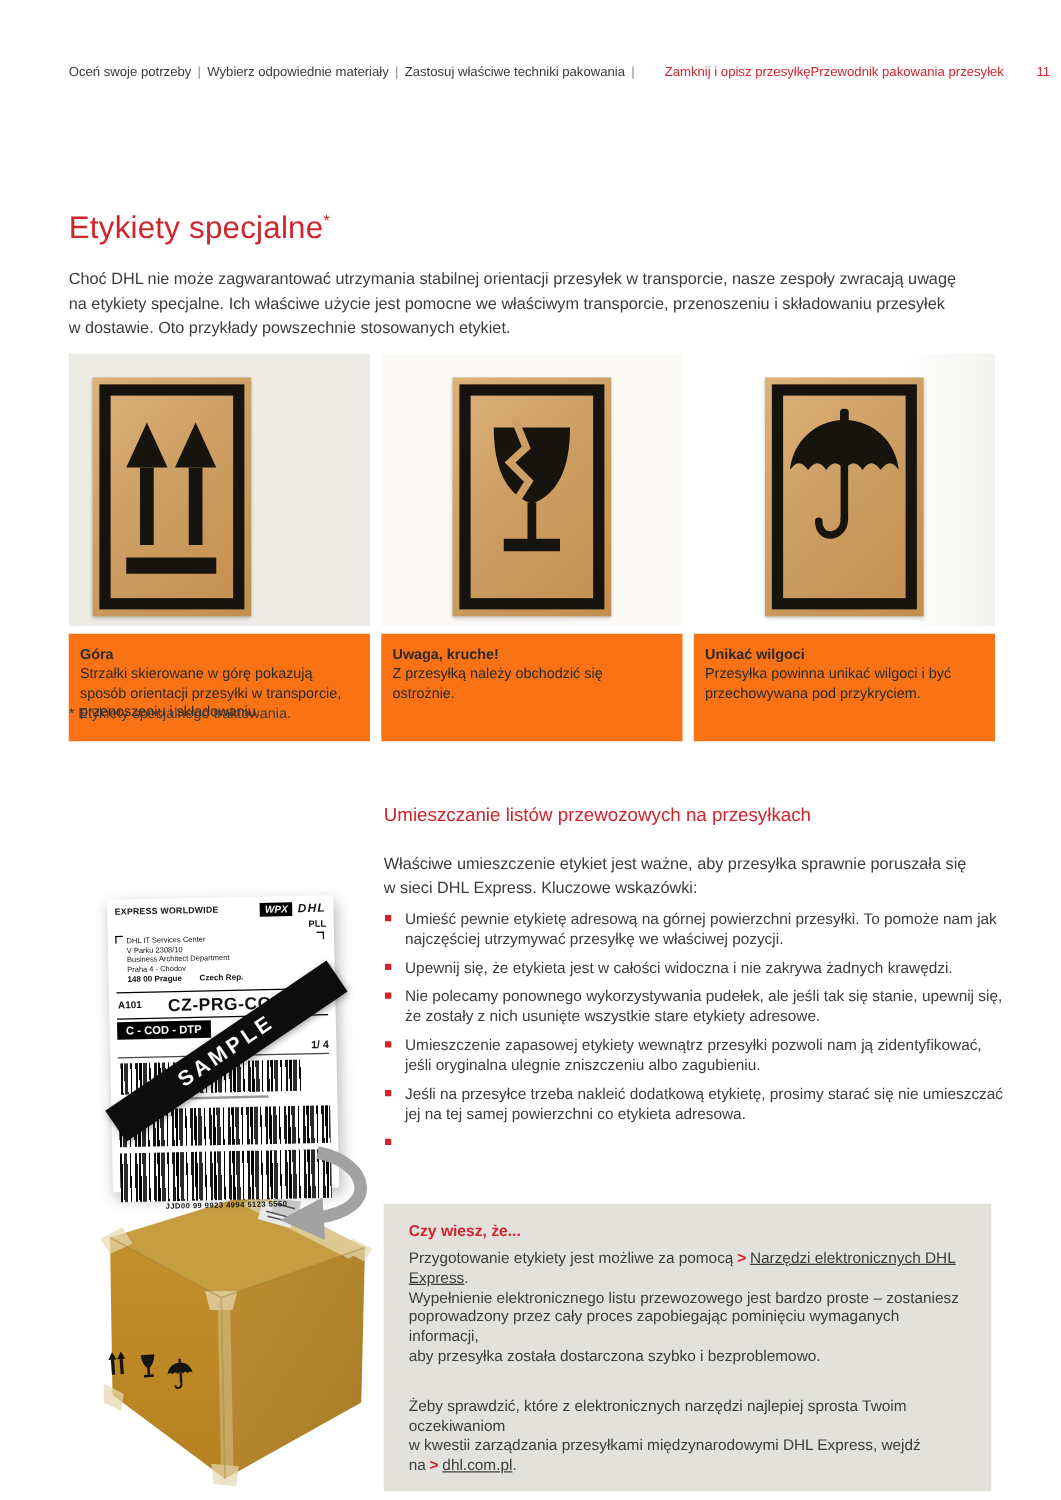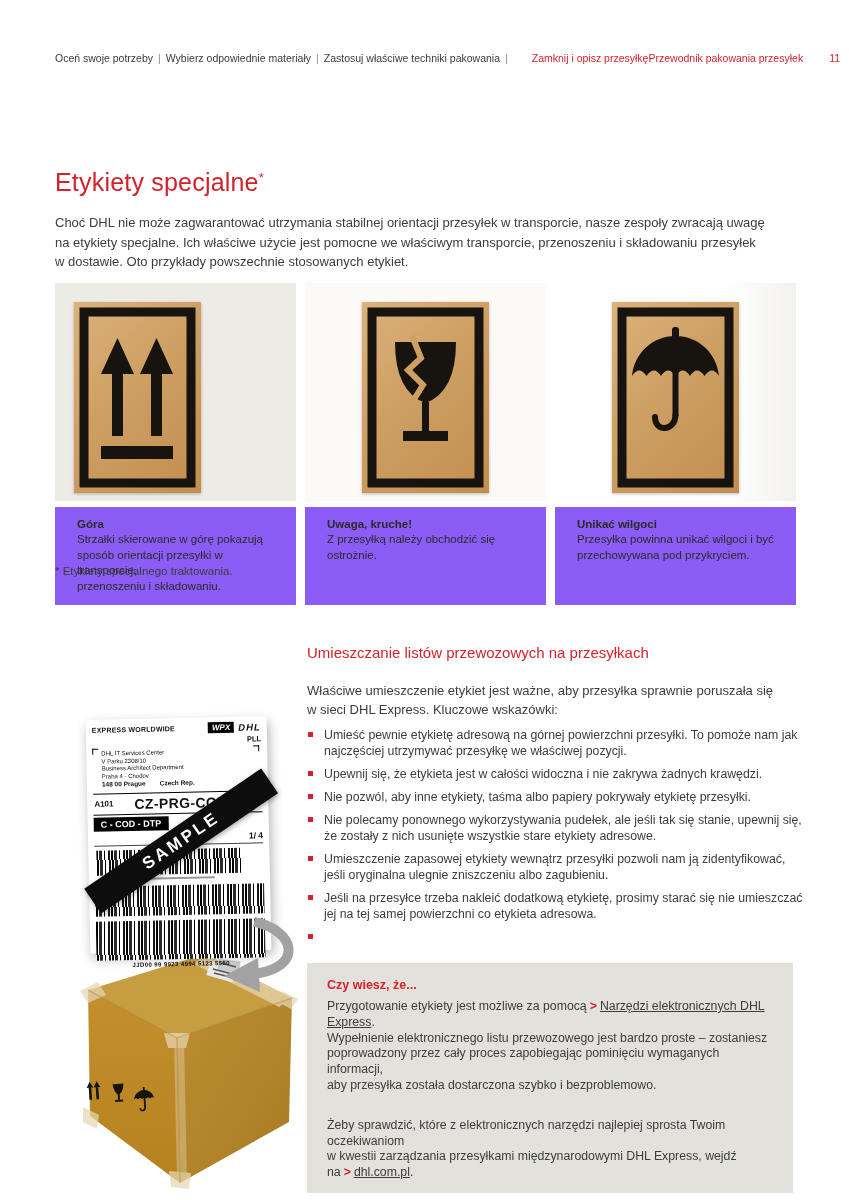--- a/index.html
+++ b/index.html
@@ -28,21 +28,21 @@
   .photo-3 { background:linear-gradient(90deg,#ffffff 70%,#f3f2ee 100%); }
   .kraft { position:absolute; top:19px; width:127px; height:191px;
            background:linear-gradient(135deg,#dcb27b 0%,#cd9f63 45%,#c28e4e 100%);
            box-shadow:0 1px 3px rgba(0,0,0,.25); }
   .photo-1 .kraft { left:19px; }
   .photo-2 .kraft { left:57px; }
   .photo-3 .kraft { left:57px; }
   .kraft svg { position:absolute; inset:0; width:100%; height:100%; }
 
   .captions-row { position:absolute; left:55px; top:507px; width:741px; display:flex; gap:9px; }
-  .caption { width:241px; height:98px; background:#8b5cf6; padding:11px 22px; }
+  .caption { width:241px; height:86px; background:#f97316; padding:11px 9px; }
   .cap-title { font-size:11.5px; font-weight:bold; color:#2b2a28; margin-bottom:2px; }
   .cap-text { font-size:11.5px; line-height:15.5px; color:#2b2a28; white-space:pre-line; }
   .footnote { position:absolute; left:55px; top:565px; font-size:11.5px; color:#3c3c3c; }
 
   
   .h2 { position:absolute; left:307px; top:644px; font-size:15px; font-weight:normal; color:#d2232c; }
   .intro2 { position:absolute; left:307px; top:682px; width:520px; font-size:13px; line-height:18.5px; white-space:pre-line; }
   .bullets { position:absolute; left:307px; top:727px; width:515px; }
   .bullet { position:relative; padding-left:17px; margin-bottom:7px; font-size:12.3px; line-height:16px; white-space:pre-line; }
   .bullet .sq { position:absolute; left:1px; top:5px; width:5px; height:5px; background:#d2232c; }
@@ -174,21 +174,20 @@
   <p class="footnote">* Etykiety specjalnego traktowania.</p>
 
   <h2 class="h2">Umieszczanie listów przewozowych na przesyłkach</h2>
   <p class="intro2">Właściwe umieszczenie etykiet jest ważne, aby przesyłka sprawnie poruszała się
 w sieci DHL Express. Kluczowe wskazówki:</p>
 
   <div class="bullets">
     <div class="bullet"><span class="sq"></span><span>Umieść pewnie etykietę adresową na górnej powierzchni przesyłki. To pomoże nam jak
 najczęściej utrzymywać przesyłkę we właściwej pozycji.</span></div>
     <div class="bullet"><span class="sq"></span><span>Upewnij się, że etykieta jest w całości widoczna i nie zakrywa żadnych krawędzi.</span></div>
-    <div class="bullet"><span class="sq"></span><span>Nie pozwól, aby inne etykiety, taśma albo papiery pokrywały etykietę przesyłki.</span></div>
     <div class="bullet"><span class="sq"></span><span>Nie polecamy ponownego wykorzystywania pudełek, ale jeśli tak się stanie, upewnij się,
 że zostały z nich usunięte wszystkie stare etykiety adresowe.</span></div>
     <div class="bullet"><span class="sq"></span><span>Umieszczenie zapasowej etykiety wewnątrz przesyłki pozwoli nam ją zidentyfikować,
 jeśli oryginalna ulegnie zniszczeniu albo zagubieniu.</span></div>
     <div class="bullet"><span class="sq"></span><span>Jeśli na przesyłce trzeba nakleić dodatkową etykietę, prosimy starać się nie umieszczać
 jej na tej samej powierzchni co etykieta adresowa.</span></div>
     <div class="bullet"><span class="sq"></span></div>
   </div>
 
   <aside class="tipbox">

